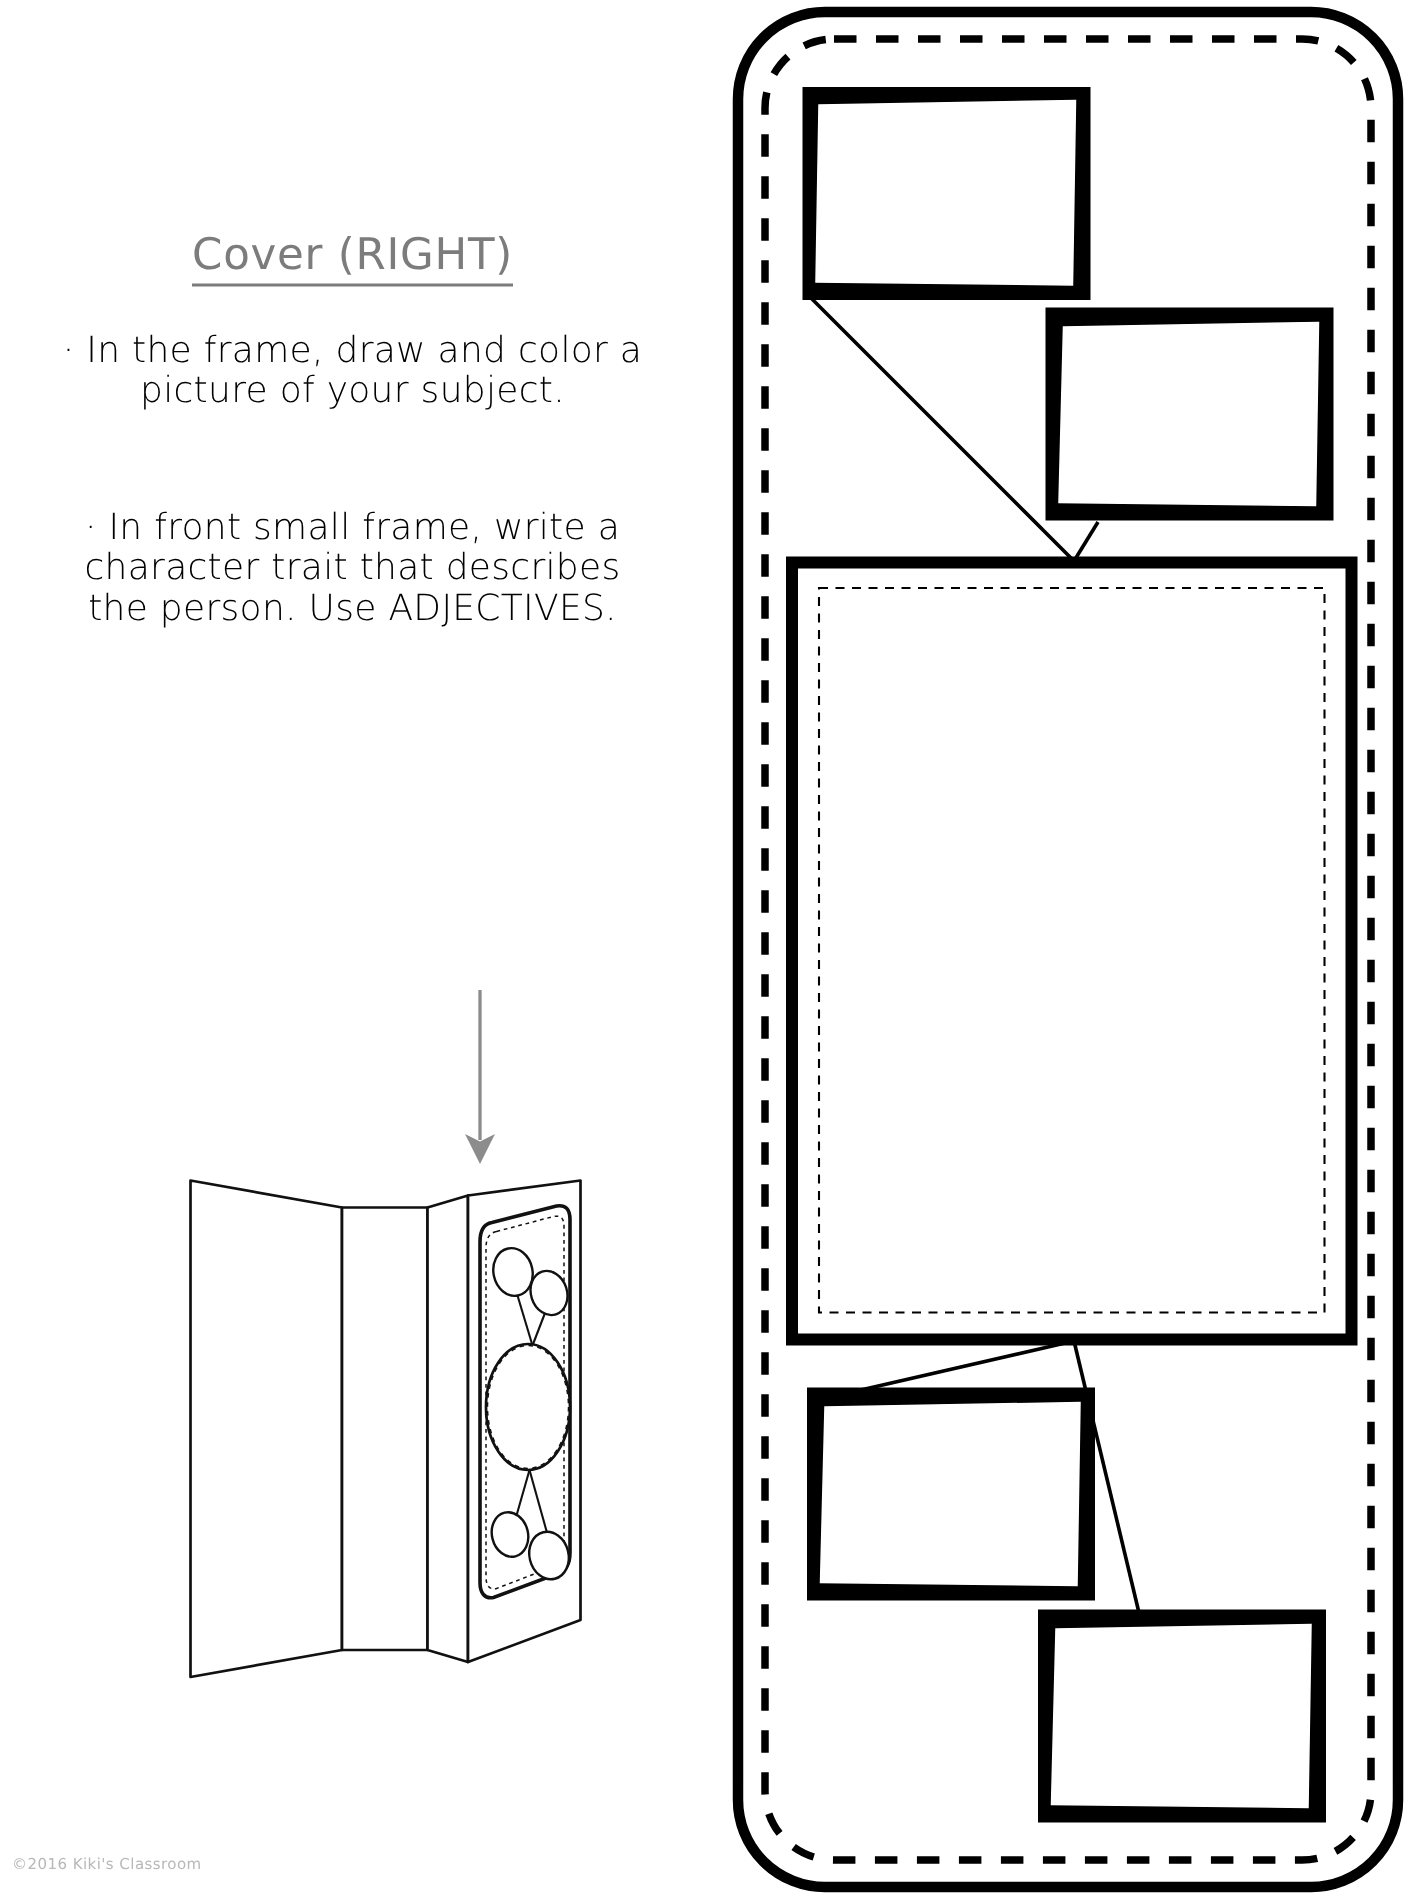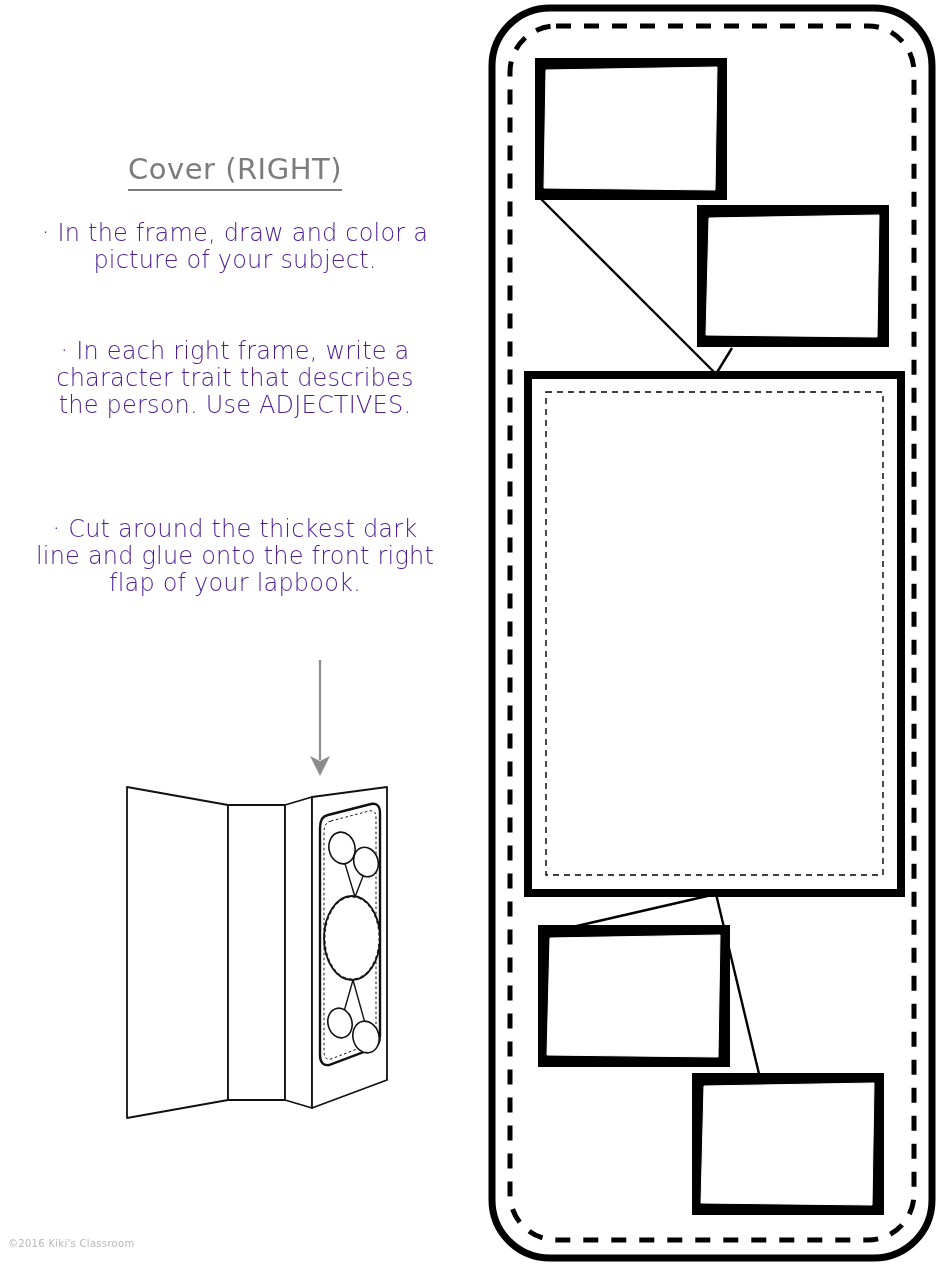--- a/index.html
+++ b/index.html
@@ -49,21 +49,21 @@
     display: inline-block;
     border-bottom: 2px solid #7c7c7c;
     padding-bottom: 3px;
   }
 
   .instruction-item {
     position: absolute;
     width: 400px;
     left: 35px;
     text-align: center;
-    color: #4c1d95;
+    color: #000000;
     font-family: "DejaVu Sans", sans-serif;
     font-size: 24px;
     line-height: 27px;
     font-weight: 300;
     letter-spacing: 0.2px;
   }
   .instruction-item.i0 { top: 220px; }
   .instruction-item.i1 { top: 338px; }
   .instruction-item.i2 { top: 516px; }
 
@@ -114,22 +114,21 @@
 
 <div id="page">
 
   <div id="instructions-panel">
 
     <div id="page-title">
       <span class="title-underline">Cover (RIGHT)</span>
     </div>
 
     <div class="instruction-item i0">· In the frame, draw and color a picture of your subject.</div>
-    <div class="instruction-item i1">· In each right frame, write a character trait that describes the person.  Use ADJECTIVES.</div>
-    <div class="instruction-item i2">· Cut around the thickest dark line and glue onto the front right flap of your lapbook.</div>
+    <div class="instruction-item i1">· In front small frame, write a character trait that describes the person.  Use ADJECTIVES.</div>
 
     <svg id="arrow-down" viewBox="0 0 40 120" width="40" height="120">
       <line x1="20" y1="0" x2="20" y2="100" stroke="#8c8c8c" stroke-width="2.2"></line>
       <path d="M20 116 L10 96 L20 101 L30 96 Z" fill="#8c8c8c"></path>
     </svg>
 
     <svg id="lapbook-illustration" viewBox="0 0 310 355" width="310" height="355">
       <g fill="#ffffff" stroke="#111111" stroke-width="1.8" stroke-linejoin="round">
 
         <path d="M27 12 L128 30 L128 325 L27 343 Z"></path>

